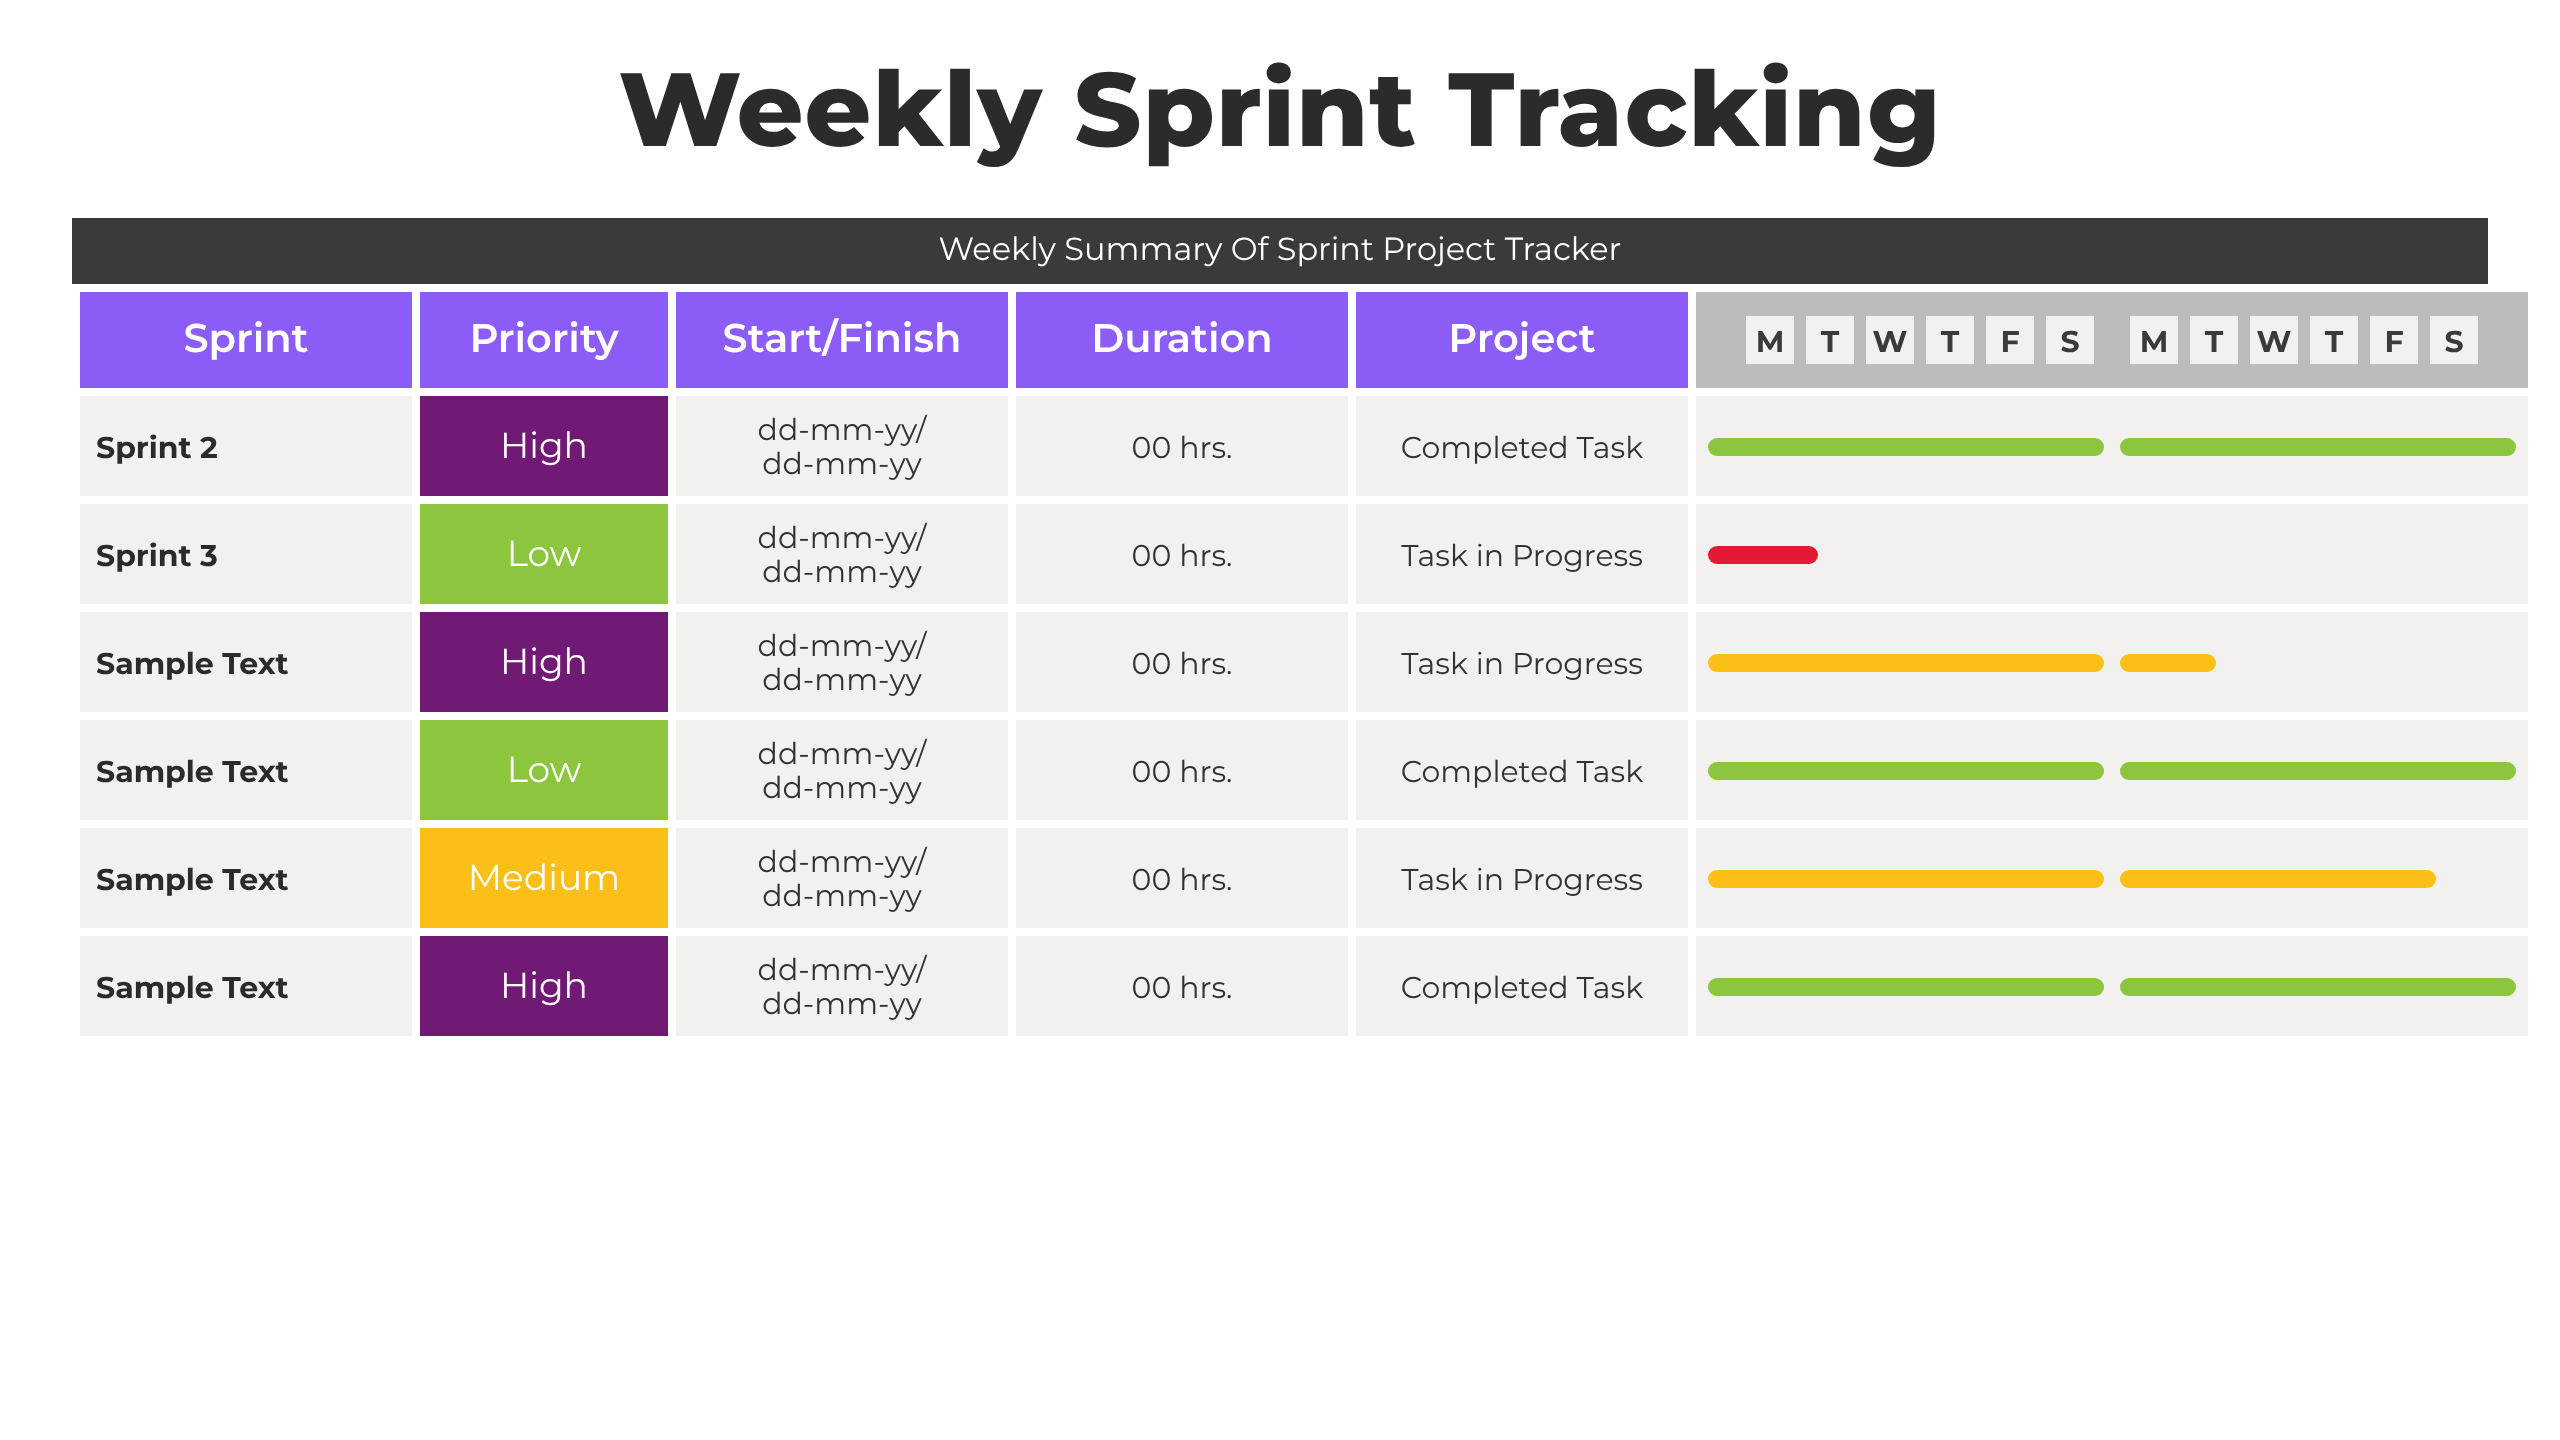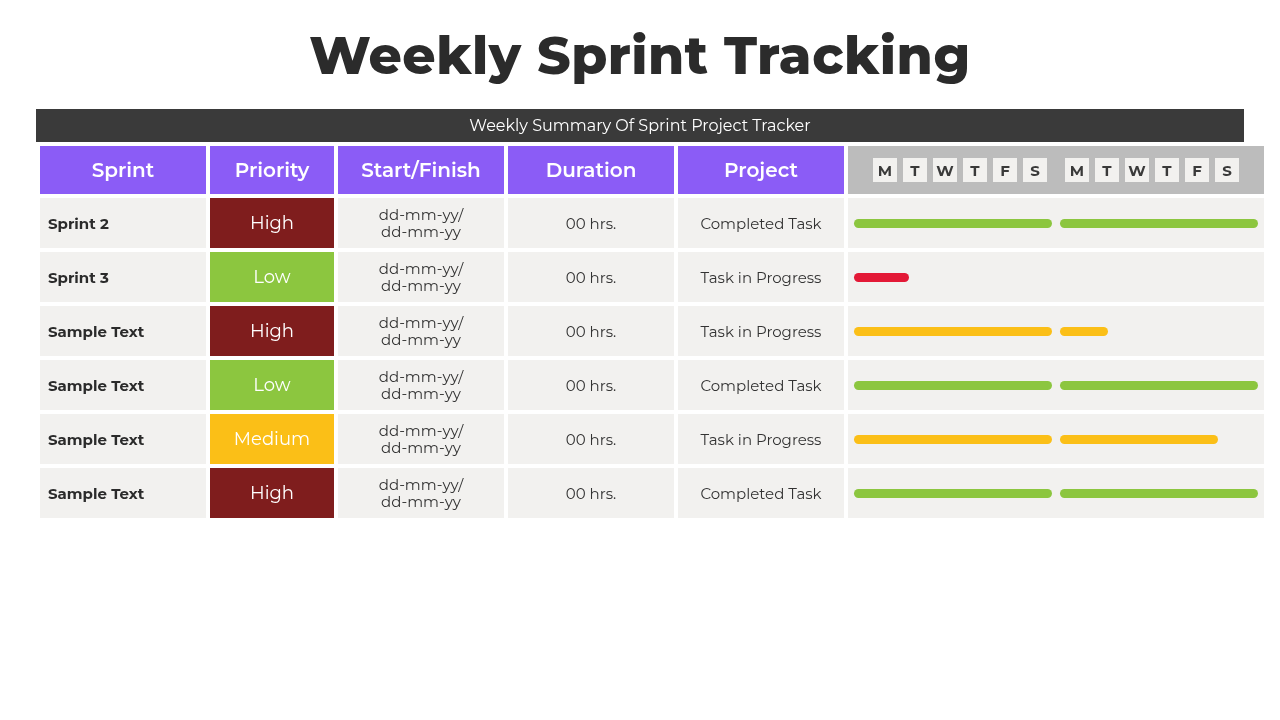--- a/index.html
+++ b/index.html
@@ -90,21 +90,21 @@
     width: 100%;
     height: 100%;
     display: flex;
     align-items: center;
     justify-content: center;
     color: #fff;
     font-size: 18px;
   }
   .pill.low    { background: #8cc63f; }
   .pill.medium { background: #fbbf17; }
-  .pill.high   { background: #7f1d1d; }
+  .pill.high   { background: #701a75; }
 
   td.center { text-align: center; color: #333; }
   td.dates  { line-height: 1.15; }
 
   td.gantt-cell {
     padding: 0 6px !important;
   }
   .gantt-wrap {
     display: flex;
     width: 100%;

